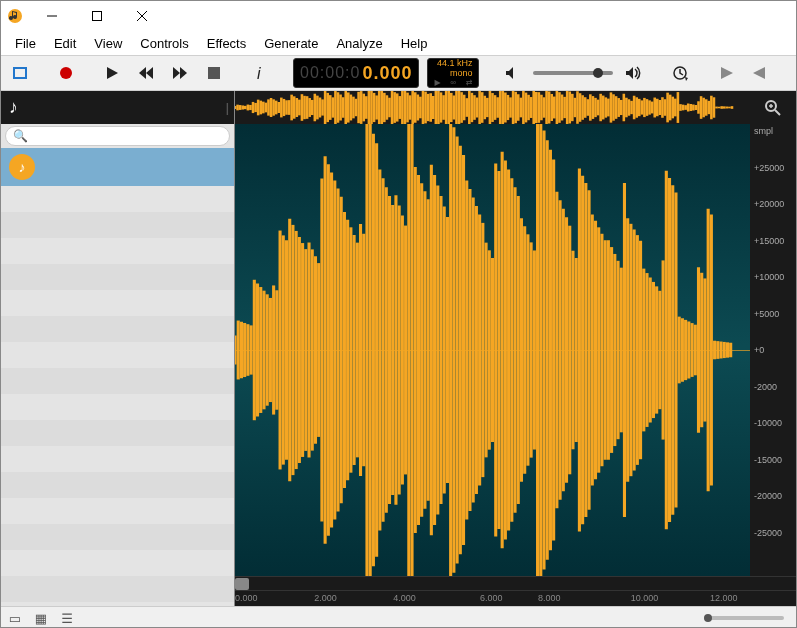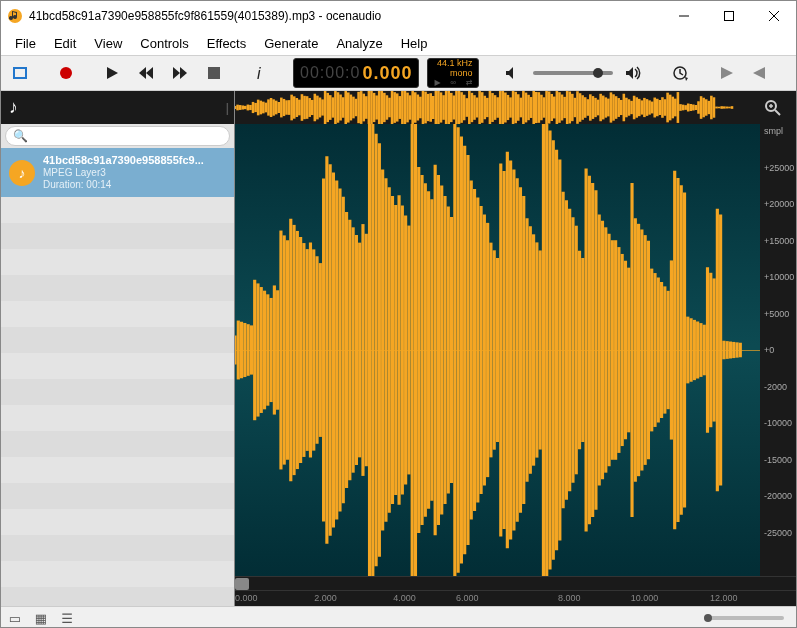--- a/index.html
+++ b/index.html
@@ -54,21 +54,21 @@
 
 .waveform-area { flex: 1; display: flex; flex-direction: column; background: #0a2e33; }
 .wf-top { height: 33px; background: #1a1a1a; position: relative; overflow: hidden; }
 .wf-right-tools { width: 46px; background: #1a1a1a; display: flex; flex-direction: column; align-items: center; }
 .wf-right-tools .zoom { height: 33px; display: flex; align-items: center; justify-content: center; color: #ccc; font-size: 18px; cursor: pointer; width: 100%; }
 
 .wf-body { flex: 1; display: flex; }
 .wf-canvas-wrap { flex: 1; position: relative; background: linear-gradient(#022d35 0%, #0c4a52 49%, #0c4a52 51%, #022d35 100%); overflow: hidden; }
 .wf-canvas-wrap::before { content:""; position:absolute; left:0; right:0; top:50%; height:1px; background:#f5a623aa; }
 
-.ruler-right { width: 36px; background: #1a1a1a; color: #aaa; font-size: 9px; display: flex; flex-direction: column; justify-content: space-between; padding: 2px 4px; }
+.ruler-right { width: 46px; background: #1a1a1a; color: #aaa; font-size: 9px; display: flex; flex-direction: column; justify-content: space-between; padding: 2px 4px; }
 .ruler-right div { text-align: left; }
 
 .wf-scroll { height: 14px; background: #1a1a1a; border-top: 1px solid #333; position:relative;}
 .wf-scroll .thumb { position:absolute; left:0; width:14px; height:12px; top:1px; background:#888; border-radius:2px;}
 
 .timeaxis { height: 16px; background: #1a1a1a; color: #888; font-size: 9px; display: flex; align-items: flex-start; border-top:1px solid #333; position:relative;}
 .timeaxis span { position:absolute; top:2px; }
 
 .statusbar { height: 23px; background: #f0f0f0; border-top: 1px solid #ccc; display: flex; align-items: center; padding: 0 6px; gap: 10px; }
 .statusbar .sicon { width: 16px; height: 16px; display:flex; align-items:center; justify-content:center; cursor:pointer; color:#555; font-size:13px;}
@@ -80,21 +80,20 @@
 </head>
 <body>
 
 <div class="titlebar">
   <span class="icon">
     <svg width="16" height="16" viewBox="0 0 16 16">
         <circle cx="8" cy="8" r="7" fill="#f5a623"></circle>
         <path d="M6 4v6a2 2 0 1 1-1-1.7V3l5 1v5a2 2 0 1 1-1-1.7V5z" fill="#333"></path>
       </svg>
   </span>
-  <span class="title">41bcd58c91a7390e958855fc9f861559(4015389).mp3 - ocenaudio</span>
   <div class="win-controls">
     <div class="win-btn">
         <svg width="10" height="10">
           <line x1="0" y1="5" x2="10" y2="5" stroke="#000" stroke-width="1"></line>
         </svg>
       </div>
     <div class="win-btn">
         <svg width="10" height="10">
           <rect x="0.5" y="0.5" width="9" height="9" fill="none" stroke="#000" stroke-width="1"></rect>
         </svg>
@@ -216,25 +215,20 @@
     <div class="sidebar-header">
       <span class="note-icon">♪</span>
       <span class="drag">|||</span>
     </div>
     <div class="sidebar-search">
       <span class="sicon">🔍</span>
       <input type="text" placeholder="" style="">
     </div>
     <div class="file-item">
       <div class="ficon">♪</div>
-      <div class="ftext">
-        <div class="fname">41bcd58c91a7390e958855fc9...</div>
-        <div class="fmeta">MPEG Layer3</div>
-        <div class="fmeta">Duration: 00:14</div>
-      </div>
     </div>
     <div class="sidebar-stripes"></div>
   </div>
 
   <div class="waveform-area">
     <div style="display:flex;">
       <div class="wf-top" style="flex:1;">
         <svg id="overview-svg" width="100%" height="33" preserveAspectRatio="none" viewBox="0 0 500 33">
             <g>
               <line x1="0" x2="0" y1="14.945192307692308" y2="18.05480769230769" stroke="#f5a623" stroke-width="2.5"></line>
@@ -638,22 +632,22 @@
       <div class="wf-scroll" style="flex:1;">
           <div class="thumb"></div>
         </div>
       <div style="width:46px;background:#1a1a1a;border-top:1px solid #333;"></div>
     </div>
     <div style="display:flex;">
       <div class="timeaxis" id="timeaxis" style="flex:1;">
           <span style="left: 0px;">0.000</span>
           <span style="left: 79.1667px;">2.000</span>
           <span style="left: 158.333px;">4.000</span>
-          <span style="left: 221px;">6.000</span>
-          <span style="left: 323px;">8.000</span>
+          <span style="left: 245px;">6.000</span>
+          <span style="left: 303px;">8.000</span>
           <span style="left: 395.833px;">10.000</span>
           <span style="left: 475px;">12.000</span>
         </div>
       <div style="width:46px;background:#1a1a1a;border-top:1px solid #333;"></div>
     </div>
   </div>
 </div>
 
 <div class="statusbar">
   <div class="sicon">▭</div>

